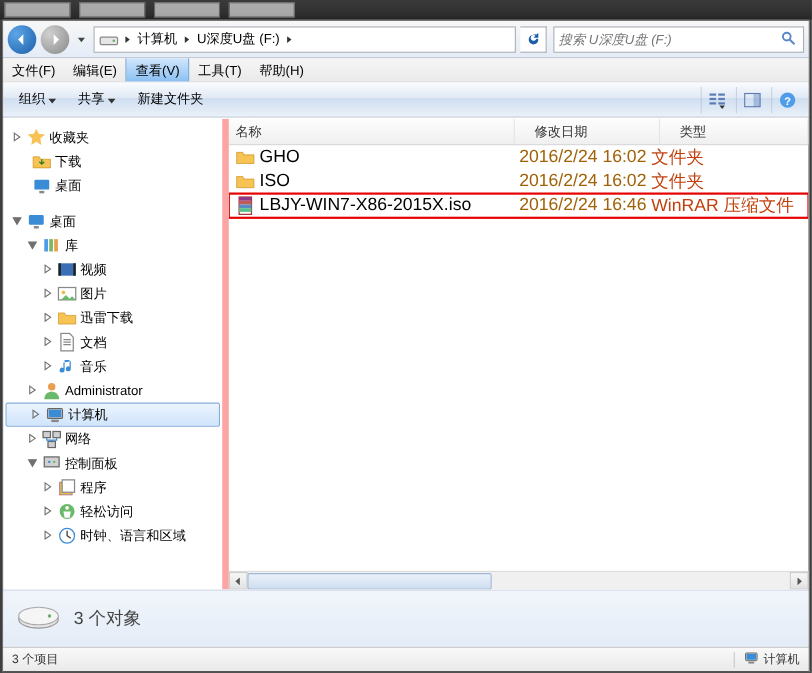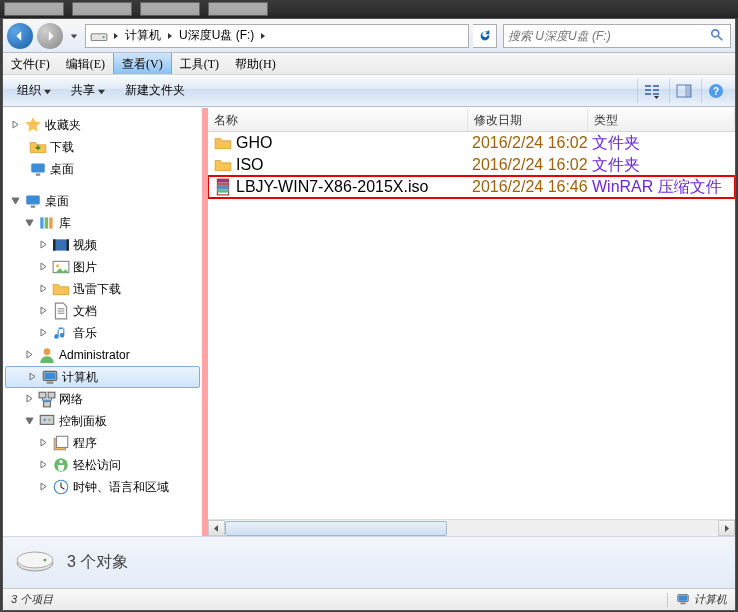--- a/index.html
+++ b/index.html
@@ -28,21 +28,21 @@
 .refresh { width: 24px; height: 24px; border: 1px solid #abadb3; border-left:none; background: #fff; display:flex;align-items:center;justify-content:center; cursor:pointer;}
 .refresh svg{width:14px;height:14px;fill:#1a5fa8;}
 
 .searchwrap { width: 228px; height: 24px; border: 1px solid #abadb3; background: #fff; display: flex; align-items: center; padding: 0 4px; margin-left:2px;}
 .searchwrap input { flex:1; border: none; outline:none; font-size:12px; color:#888; font-style:italic; }
 .searchwrap .sicon { width:16px;height:16px; }
 .searchwrap .sicon svg{width:14px;height:14px;fill:#5a87c7;}
 
 
 .menubar { height: 22px; background: linear-gradient(#f6f6f6,#eaeaea); border-bottom: 1px solid #d6d6d6; display: flex; align-items: stretch; font-size: 12px; }
-.menubar .mitem { padding: 0 8px; line-height: 22px; cursor: pointer; font-family: Liberation Serif, serif; }
+.menubar .mitem { padding: 0 8px; line-height: 22px; cursor: pointer; }
 .menubar .mitem.active { background: linear-gradient(#d1e6fb,#8bc1f3); border-left:1px solid #7aa7d8;border-right:1px solid #7aa7d8;}
 
 
 .toolbar { height: 32px; background: linear-gradient(#fafcfe,#e0e9f5 45%,#cfdef0 46%,#eaf1fa); border-bottom:1px solid #b6bccb; display:flex; align-items:center; padding:0 6px; gap:4px; font-size:12px;}
 .toolbar .tbtn { padding: 4px 8px; cursor:pointer; display:flex;align-items:center;gap:3px;}
 .toolbar .tbtn .drop svg{width:7px;height:7px;fill:#333;}
 .toolbar .spacer{flex:1;}
 .toolbar .iconbtn{width:28px;height:24px;display:flex;align-items:center;justify-content:center;cursor:pointer;border-left:1px solid rgba(180,190,210,.6);}
 .toolbar .iconbtn svg{width:16px;height:16px;}
 
@@ -50,45 +50,45 @@
 .body { flex:1; display:flex; overflow:hidden; border-top:1px solid #fff;}
 .sidebar { width: 205px; background: #fff; border-right: 6px solid #fca5a5; overflow-y:auto; font-size:12px; padding-top:6px;}
 .treeitem { display:flex; align-items:center; height:22px; padding-left:6px; cursor:pointer; gap:3px;}
 .treeitem.sel { background: linear-gradient(#ecf4fd,#cfe4fb); border:1px solid #84acdd; border-radius:2px; margin:0 2px;}
 .treeitem .exp { width:12px;text-align:center; }
 .treeitem .exp svg{width:9px;height:9px;fill:none;stroke:#707070;stroke-width:1;}
 .treeitem .ticon{width:18px;height:18px;display:flex;align-items:center;justify-content:center;}
 .treespace{height:10px;}
 
 .content { flex:1; display:flex; flex-direction:column; overflow:hidden; position:relative;}
-.cols { height:24px; background: linear-gradient(#fdfdfd,#f0f0f0); border-bottom:1px solid #d6d6d6; display:flex; align-items:center; font-size:12px; color:#333;}
+.cols { height:24px; background: linear-gradient(#fdfdfd,#f0f0f0); border-bottom:1px solid #d6d6d6; display:flex; align-items:center; font-size:12px; color:#333;gap:12px;}
 .cols .col { padding:0 6px; height:100%; line-height:24px; border-right:1px solid #e4e4e4; cursor:pointer;}
 .cols .c1{flex:0 0 260px;} .cols .c2{flex:0 0 120px;} .cols .c3{flex:1;}
 
 .filelist { flex:1; overflow:auto; font-size:16px; }
 .row { display:flex; align-items:center; height:22px; cursor:pointer; padding-left:6px;}
 .row.highlight { outline: 2px solid #e60000; outline-offset: -1px; }
 .row .ficon{width:18px;height:18px;display:flex;align-items:center;justify-content:center;margin-right:4px;}
 .row .fname{flex:0 0 236px;}
 .row .fdate{flex:0 0 120px; color:#a16207;}
-.row .ftype{flex:1; color:#6d28d9;}
+.row .ftype{flex:1; color:#c2410c;}
 
 .hscroll { height:17px; background:#f0f0f0; border-top:1px solid #ddd; display:flex;}
 .hscroll .hbtn{width:17px;background:linear-gradient(#f7f7f7,#e2e2e2);border:1px solid #ccc;display:flex;align-items:center;justify-content:center;cursor:pointer;}
 .hscroll .hbtn svg{width:7px;height:7px;fill:#555;}
 .hscroll .track{flex:1;position:relative;}
 .hscroll .thumb{position:absolute;left:0;top:1px;width:45%;height:15px;background:linear-gradient(#eaf1fa,#cfdef0);border:1px solid #9fb8d8;border-radius:2px;}
 
 
 .details { height: 52px; background: linear-gradient(#f1f5fb,#e4ecf7); border-top:1px solid #cfd8e6; display:flex; align-items:center; padding:6px 12px; gap:12px; font-size:16px;}
 .details .bigicon{width:40px;height:32px;}
 .details .dtext{color:#444;}
 
 
-.statusbar { height: 22px; background:linear-gradient(#f9f9f9,#eaeaea); border-top:1px solid #c8c8c8; display:flex; align-items:center; font-size:11px; color:#333;font-style:italic;}
+.statusbar { height: 22px; background:linear-gradient(#f9f9f9,#eaeaea); border-top:1px solid #c8c8c8; display:flex; align-items:center; font-size:11px; color:#333;}
 .statusbar .sseg{padding:0 8px; display:flex;align-items:center;gap:4px;}
 .statusbar .sep{width:1px;height:14px;background:#c8c8c8;}
 .statusbar .spacer{flex:1;}
 .statusbar .sicon svg{width:14px;height:14px;}
 
 
 .i-folder{fill:#f7c354;stroke:#c78a12;stroke-width:.5;}
 .i-star{fill:#f7c354;}
 </style>
 </head>

